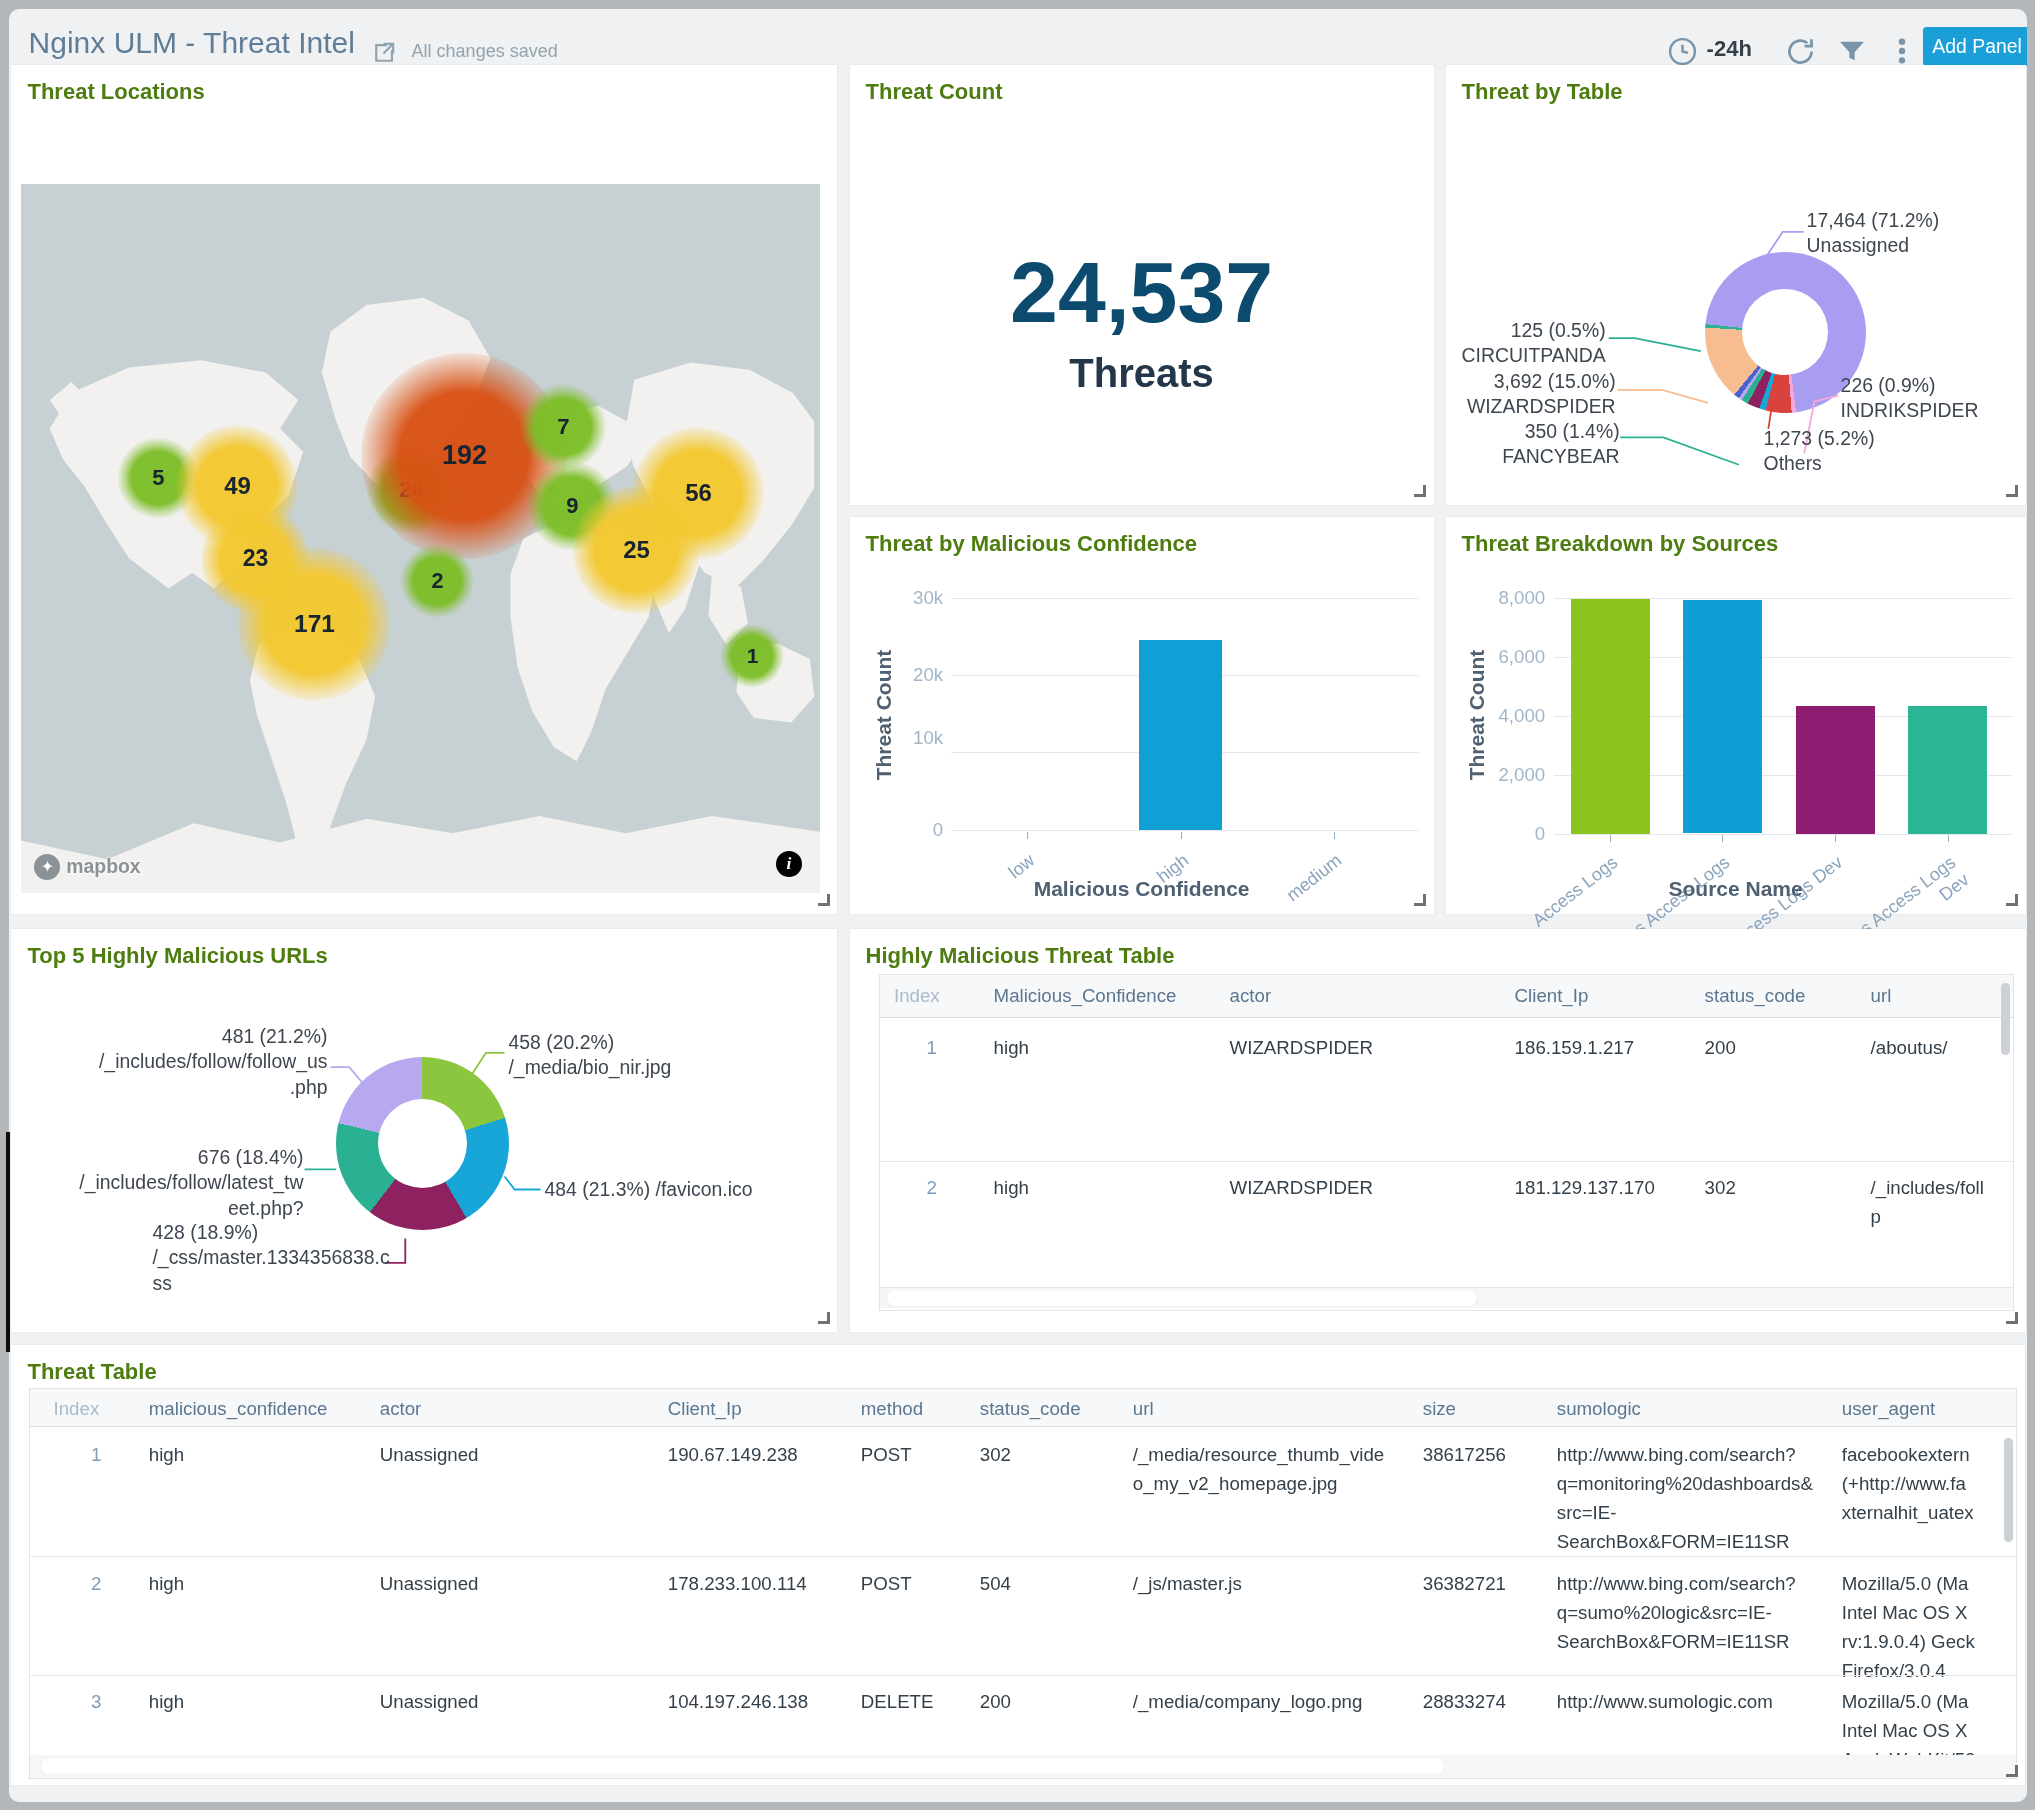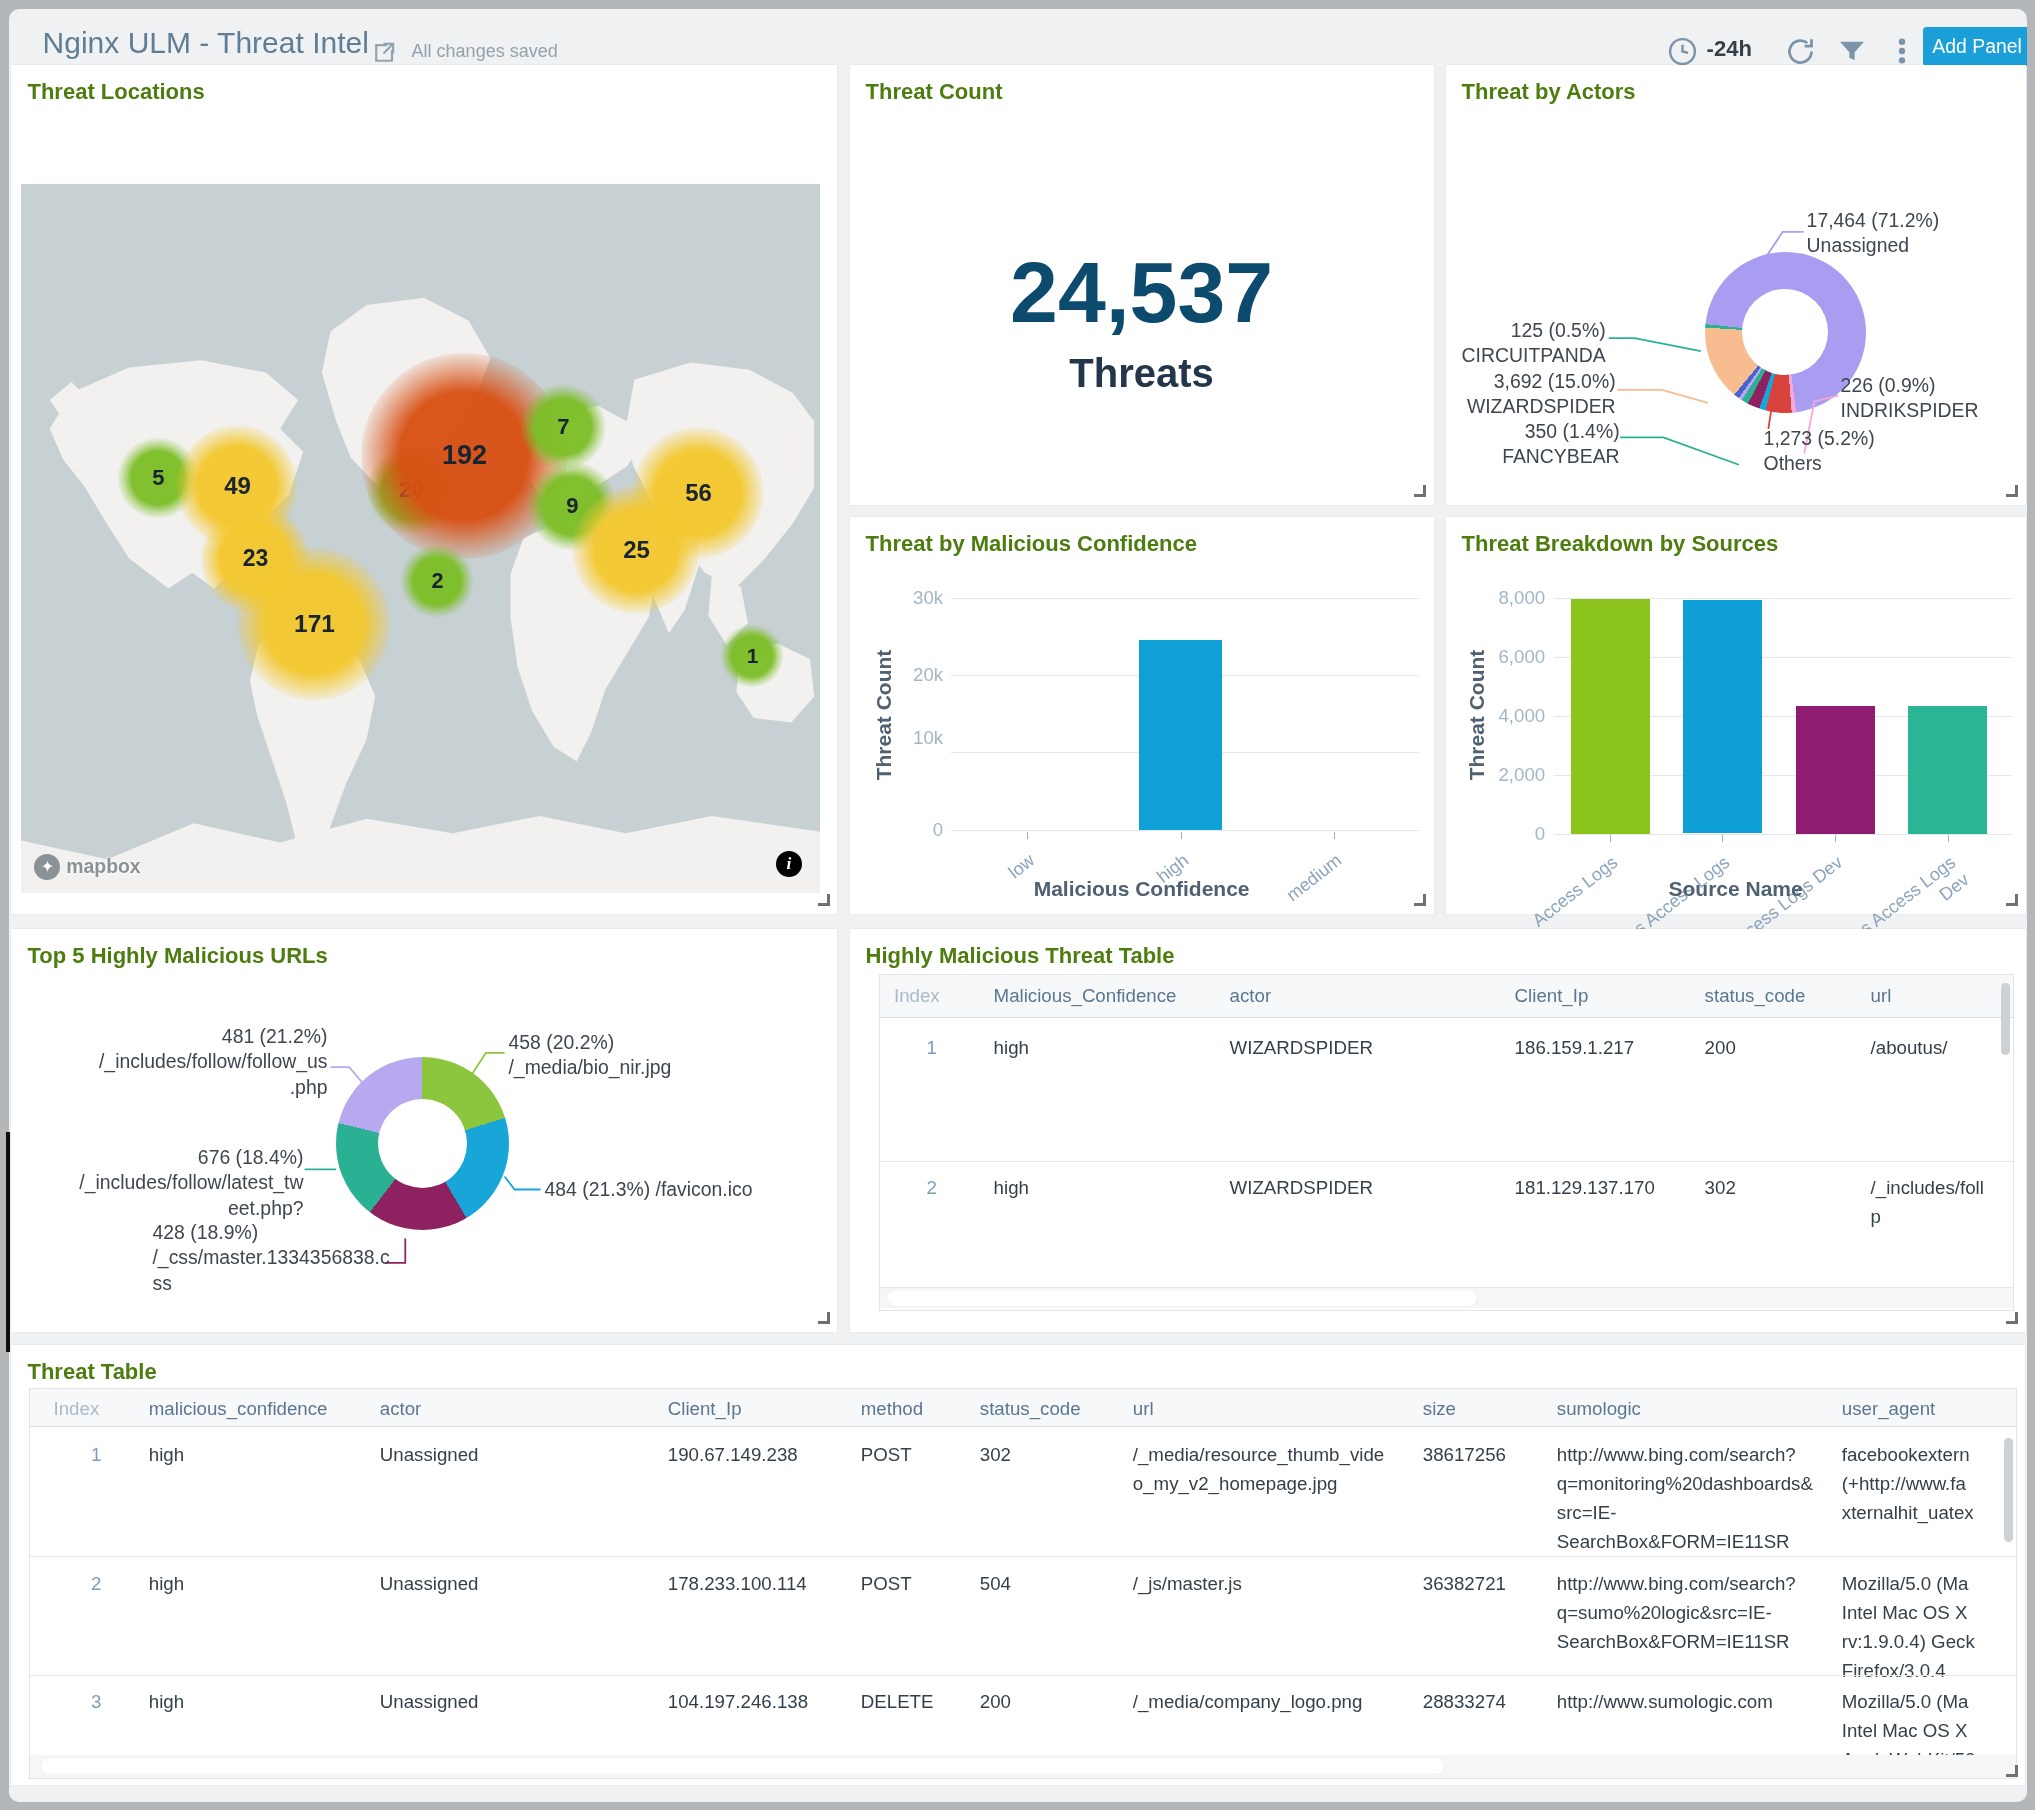--- a/index.html
+++ b/index.html
@@ -2,21 +2,21 @@
 <html style="font-size:11.5px"><head>
 <meta charset="utf-8">
 <style>
   html,body{margin:0;padding:0;}
   body{width:2035px;height:1811px;position:relative;background:#b4b7b9;
        font-family:"Liberation Sans","DejaVu Sans",sans-serif;}
   .screen{position:absolute;left:8.6px;top:8.6px;width:2018px;height:1793px;
           border-radius:10px;background:#f0f1f3;overflow:hidden;}
   
   .topbar{position:absolute;left:0;top:0;width:100%;height:56px;}
-  .dash-title{position:absolute;left:34px;top:17.3px;font-size:30px;color:#5f7d96;font-weight:400;}
+  .dash-title{position:absolute;left:20px;top:17.3px;font-size:30px;color:#5f7d96;font-weight:400;}
   .save-status{position:absolute;left:403px;top:32px;font-size:18px;color:#93a3ad;}
   .hicon{position:absolute;top:26px;width:32px;height:32px;}
   .timerange{position:absolute;left:1698px;top:27px;font-size:22px;color:#353f47;font-weight:600;}
   .add-btn{position:absolute;left:1914px;top:18.7px;width:109px;height:39px;background:#1a9fd9;color:#fff;
            font-size:19.4px;border-radius:3.6px;display:flex;align-items:center;justify-content:center;}
   
   .panel{position:absolute;background:#fff;box-shadow:0 0 0 0.7px rgba(0,0,0,.035);}
   .ptitle{position:absolute;left:16px;top:14.4px;font-size:22px;font-weight:700;color:#4d7c0f;}
   .resize{position:absolute;right:7.2px;bottom:7.2px;width:9.4px;height:9.4px;
           border-right:3.6px solid #707070;border-bottom:3.6px solid #707070;}
@@ -152,21 +152,21 @@
   </div>
 
   <div class="panel" style="left:841px;top:56px;width:584px;height:440px">
     <div class="ptitle">Threat Count</div>
     <div class="big-num">24,537</div>
     <div class="big-lab">Threats</div>
     <div class="resize"></div>
   </div>
 
   <div class="panel" style="left:1437px;top:56px;width:580px;height:440px">
-    <div class="ptitle">Threat by Actors</div>
+    <div class="ptitle">Threat by Table</div>
     <div class="donut" style="left:259px;top:187px;width:161px;height:161px;
          background:conic-gradient(from -84deg,#a89df1 0 71.2%,#f6a8da 0 72.1%,#d8433e 0 77.3%,#18a6d8 0 78.6%,#8e2160 0 81.1%,#2ab193 0 82.5%,#b7a8ef 0 83.2%,#4a63d4 0 84.3%,#f7bd90 0 99.3%,#2ab193 0 100%);">
       <div class="hole" style="left:37px;top:37px;width:86px;height:86px"></div>
     </div>
     <svg class="conn" width="580" height="440" viewBox="0 0 806 612">
       <g fill="none" stroke-width="2.5">
         <polyline stroke="#a89df1" points="497,232 468,232 432,286"></polyline>
         <polyline stroke="#2ab193" points="226,380 262,380 354,398"></polyline>
         <polyline stroke="#f7bd90" points="238,452 300,452 364,470"></polyline>
         <polyline stroke="#2ab193" points="242,518 302,518 407,556"></polyline>

